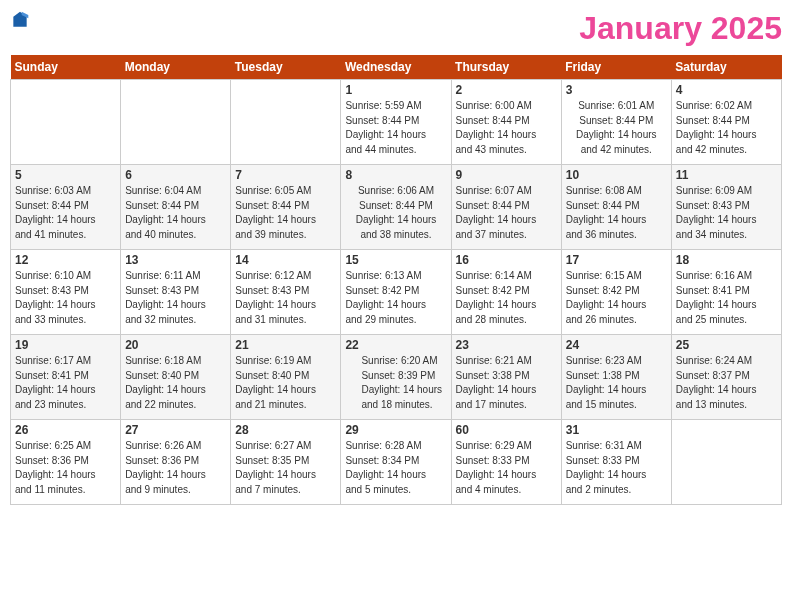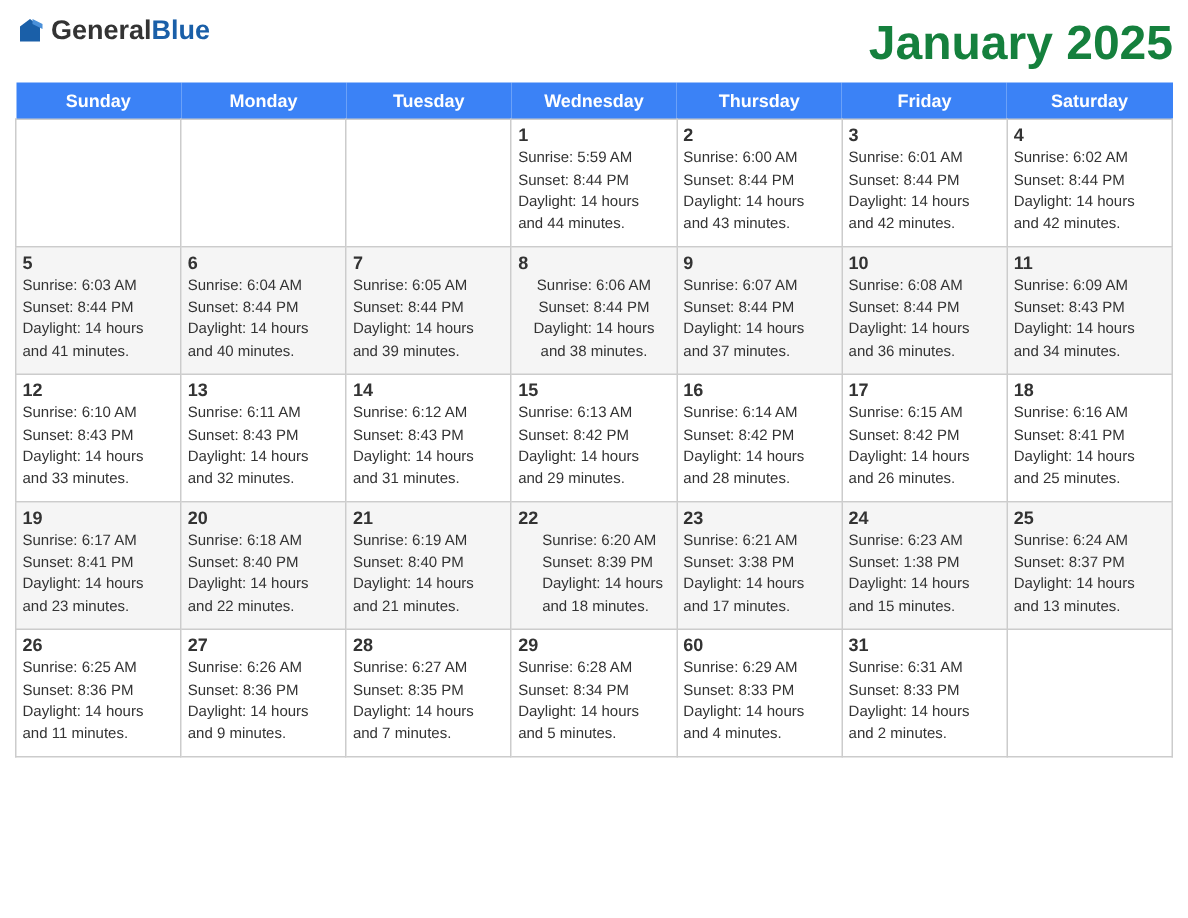--- a/index.html
+++ b/index.html
@@ -34,38 +34,38 @@
     .logo-icon {
       width: 20px;
       height: 20px;
     }
     .title-block {
       text-align: right;
     }
     .month-title {
       font-size: 32px;
       font-weight: bold;
-      color: #15803d;
+      color: #ec4899;
     }
     .location-title {
       font-size: 15px;
       color: #333;
     }
     table {
       width: 100%;
       border-collapse: collapse;
       table-layout: fixed;
     }
     .day-header {
-      background-color: #3b82f6;
+      background-color: #c2410c;
       color: #fff;
       font-weight: bold;
       font-size: 12px;
       padding: 5px 4px;
-      text-align: center;
+      text-align: left;
     }
     td {
       border: 1px solid #ccc;
       vertical-align: top;
       padding: 3px 4px;
       font-size: 10.5px;
       color: #333;
       height: 85px;
     }
     .date-num {
@@ -91,23 +91,20 @@
   </style>
 </head>
 <body>
 
 <div class="header">
   <div class="logo">
     <svg class="logo-icon" viewBox="0 0 24 24">
       <path d="M12 2 L20 8 L20 20 L4 20 L4 8 Z" fill="#1a5fa8"></path>
       <path d="M14 2 L22 6 L22 10 L14 6 Z" fill="#4a90d9"></path>
     </svg>
-    <div>
-      <span class="logo-text-general">General</span><span class="logo-text-blue">Blue</span>
-    </div>
   </div>
   <div class="title-block">
     <div class="month-title">January 2025</div>
   </div>
 </div>
 
 <table>
   <thead>
     <tr id="days-header-row">
         <th class="day-header">Sunday</th>
@@ -133,21 +130,21 @@
         </td>
         <td>
           <span class="date-num">2</span>
           <div class="cell-info" style="white-space: pre-line;">Sunrise: 6:00 AM
 Sunset: 8:44 PM
 Daylight: 14 hours
 and 43 minutes.</div>
         </td>
         <td>
           <span class="date-num">3</span>
-          <div class="cell-info" style="white-space: pre-line;">Sunrise: 6:01 AM
+          <div class="cell-info" style="white-space: pre-line; text-align: center;">Sunrise: 6:01 AM
 Sunset: 8:44 PM
 Daylight: 14 hours
 and 42 minutes.</div>
         </td>
         <td>
           <span class="date-num">4</span>
           <div class="cell-info" style="white-space: pre-line;">Sunrise: 6:02 AM
 Sunset: 8:44 PM
 Daylight: 14 hours
 and 42 minutes.</div>

